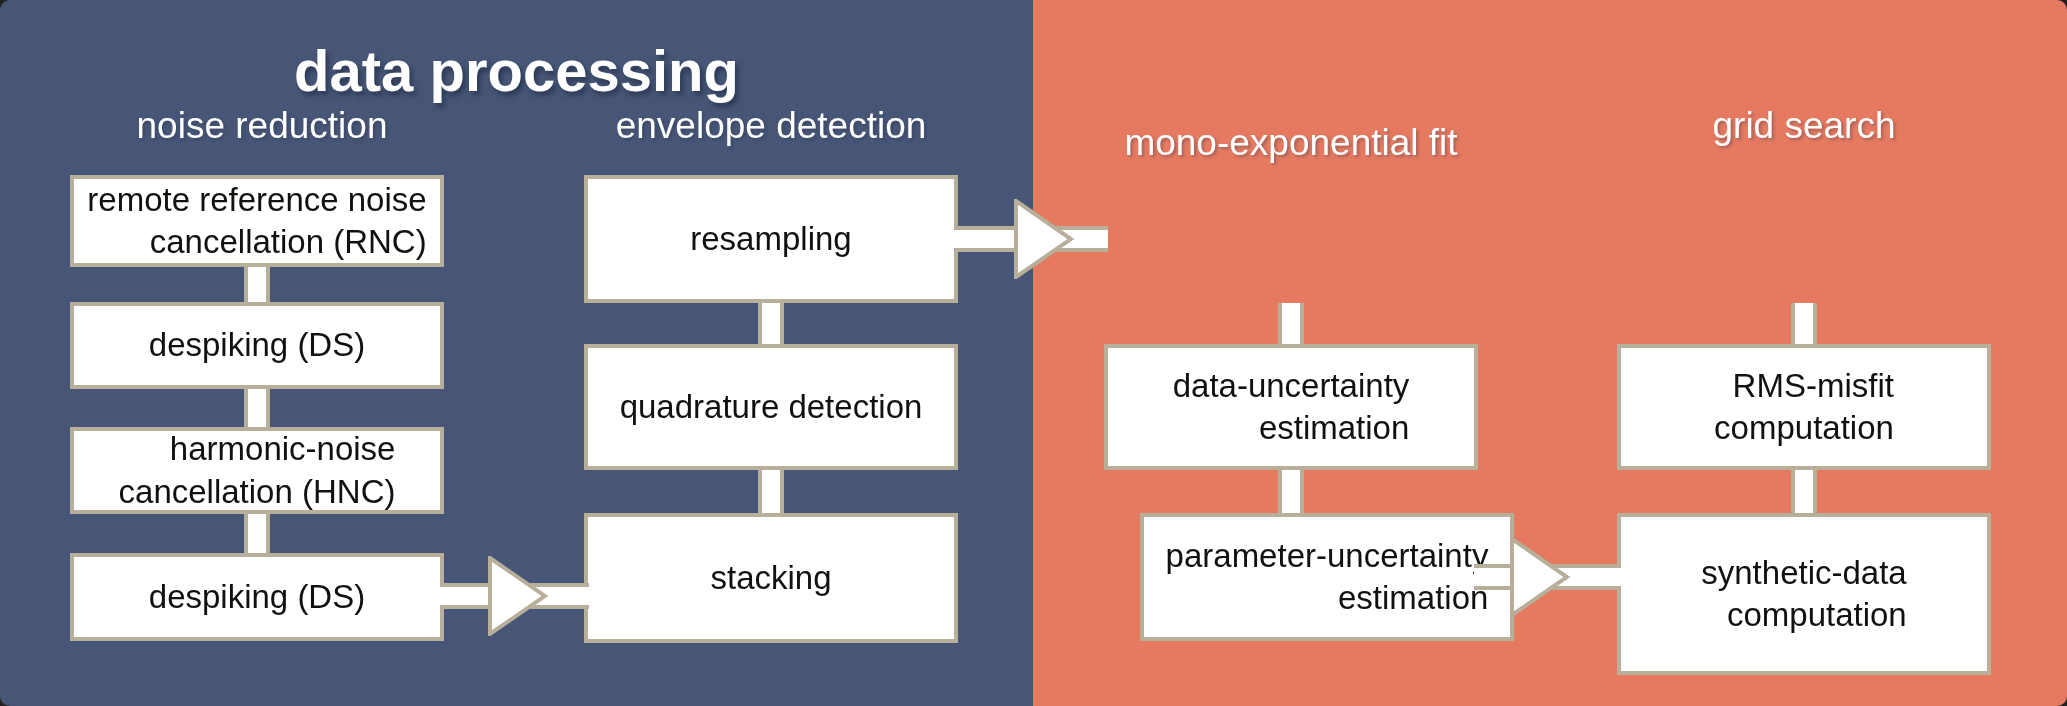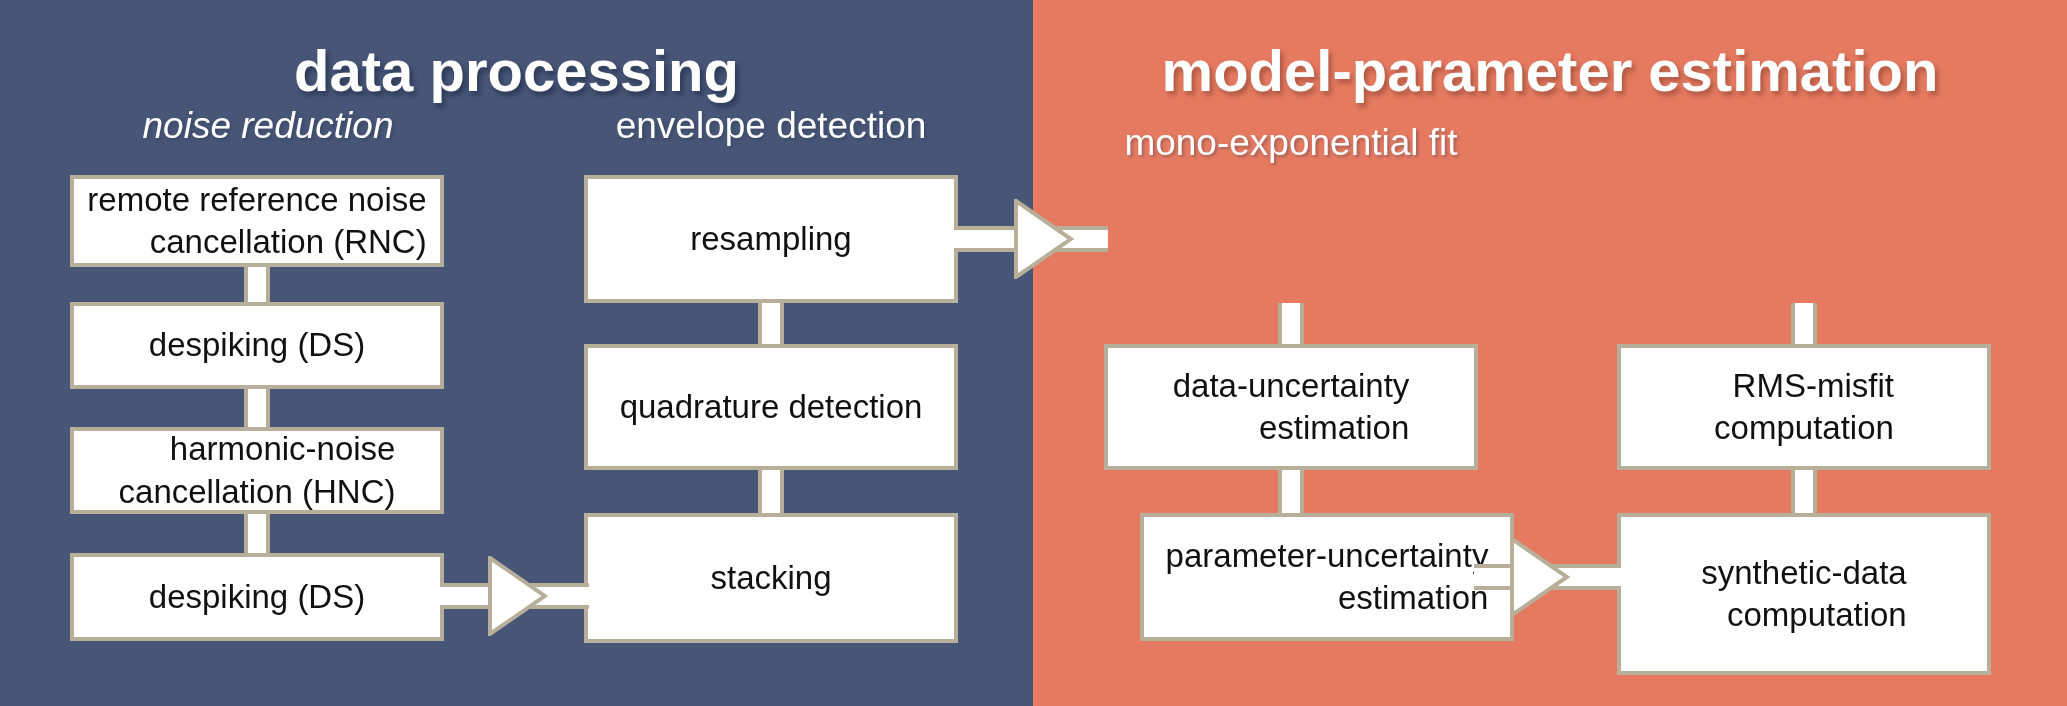--- a/index.html
+++ b/index.html
@@ -1,18 +1,19 @@
 <!DOCTYPE html>
 <html style="--panel-blue: #475677; --panel-salmon: #E57A61; --box-border: #B7AF99; --box-fill: #FFFFFF; --box-text: #111111; --heading-text: #FFFFFF;"><head>
 <meta charset="utf-8">
 <style>
   html,body{margin:0;padding:0;background:#222;}
   .canvas{
     position:relative;width:2067px;height:706px;overflow:hidden;
     font-family:"Liberation Sans","DejaVu Sans",sans-serif;
+    border-radius:10px;
   }
   .bg{position:absolute;top:0;height:706px;}
   .bg.left{left:0;width:1033px;background:var(--panel-blue,#475677);}
   .bg.right{left:1033px;width:1034px;background:var(--panel-salmon,#E57A61);}
   .sec-title{
     position:absolute;top:36px;height:70px;line-height:70px;
     text-align:center;font-size:58px;font-weight:bold;
     color:var(--heading-text,#fff);letter-spacing:0px;
   }
   .sec-title.left{left:0;width:1033px;text-shadow:3px 4px 5px rgba(22,32,58,.55);}
@@ -46,25 +47,25 @@
 </style>
 </head>
 <body>
 
 <div class="canvas">
 
   <div class="bg left"></div>
   <div class="bg right"></div>
 
   <div class="sec-title left">data processing</div>
-  <div class="sec-title right">model-parameter estimation</div>
 
-  <div class="col-label" style="left:18px;font-style:italic;">noise reduction</div>
+  <div class="col-label" style="left:12px;">noise reduction</div>
   <div class="col-label" style="left:521px;">envelope detection</div>
   <div class="col-label" style="left:1041px;margin-top:17px;">mono-exponential fit</div>
+  <div class="col-label" style="left:1554px;">grid search</div>
 
   <div class="node" style="left:70px;top:175px;width:374px;height:92px;">remote reference noise
 cancellation (RNC)</div>
   <div class="node" style="left:70px;top:302px;width:374px;height:87px;">despiking (DS)</div>
   <div class="node" style="left:70px;top:427px;width:374px;height:87px;">harmonic-noise
 cancellation (HNC)</div>
   <div class="node" style="left:70px;top:553px;width:374px;height:88px;">despiking (DS)</div>
   <div class="vconn" style="left:244px;top:267px;height:35px;"></div>
   <div class="vconn" style="left:244px;top:389px;height:38px;"></div>
   <div class="vconn" style="left:244px;top:514px;height:39px;"></div>

